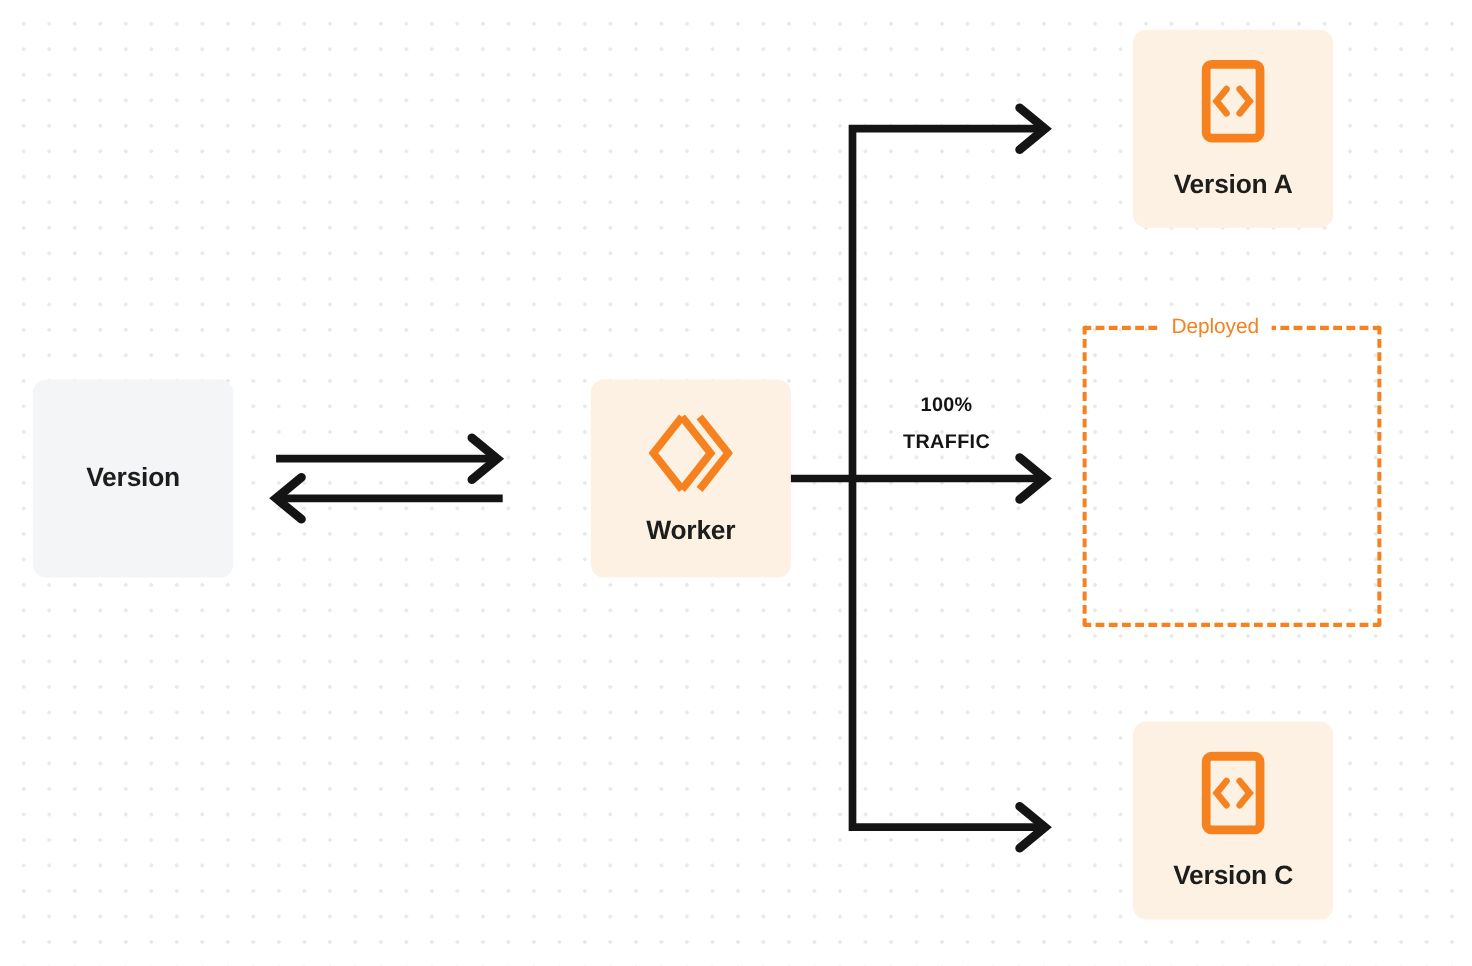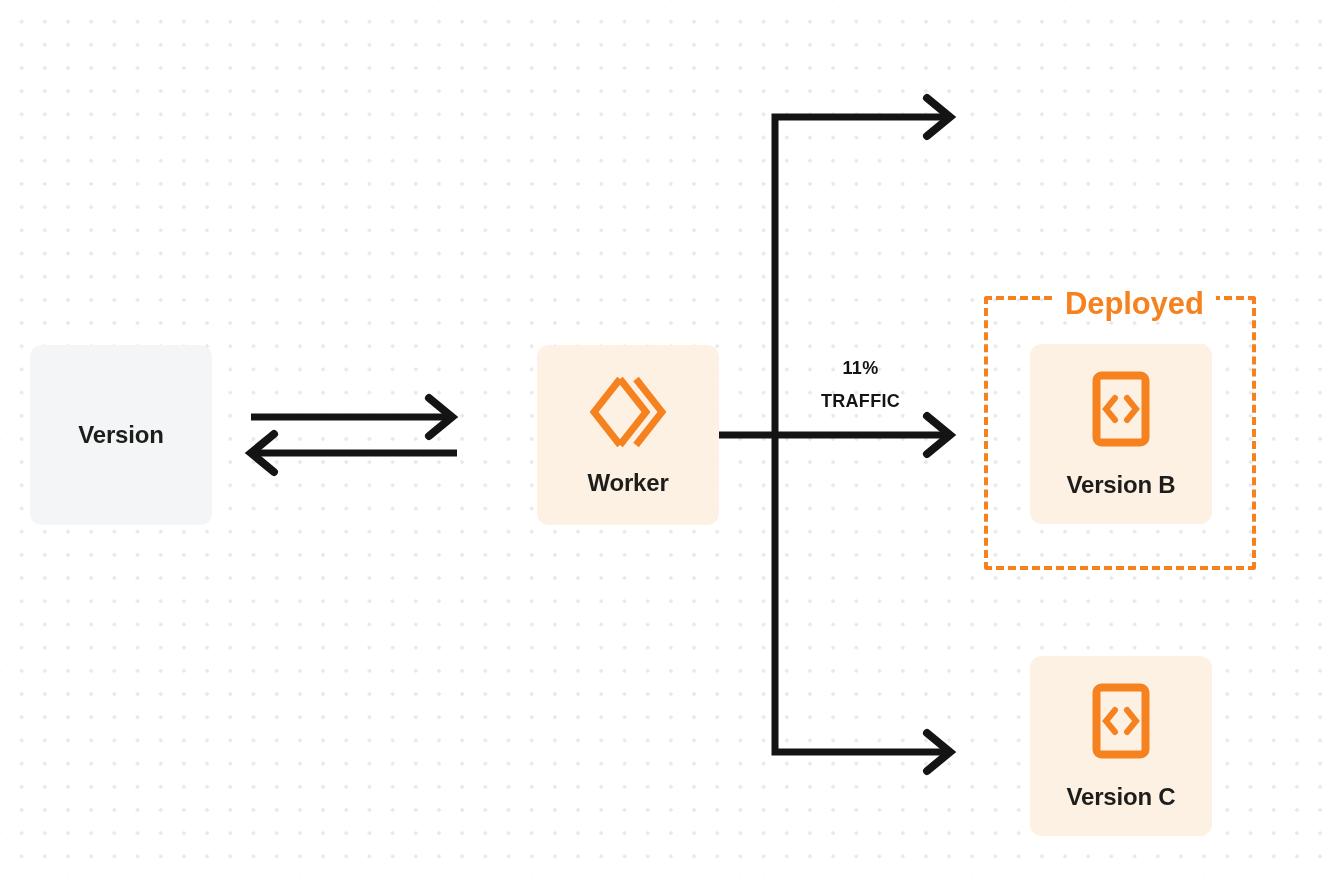--- a/index.html
+++ b/index.html
@@ -57,22 +57,22 @@
     margin-bottom: 22px;
   }
   .deployed-box {
     position: absolute;
     border: 4px dashed #f6821f;
     border-radius: 3px;
     box-sizing: border-box;
   }
   .deployed-label {
     position: absolute;
-    font-size: 31px;
-    font-weight: bold;
+    font-size: 19px;
+    font-weight: normal;
     color: #f6821f;
     background: #ffffff;
     padding: 0 12px;
     line-height: 1;
     white-space: nowrap;
     letter-spacing: -0.1px;
   }
   .traffic-label {
     position: absolute;
     text-align: center;
@@ -124,50 +124,50 @@
       <line x1="710" y1="435" x2="950" y2="435" stroke="#141414" stroke-width="7" stroke-linecap="butt"></line>
       <polyline points="927,416 950,435 927,454" fill="none" stroke="#141414" stroke-width="8" stroke-linecap="round" stroke-linejoin="miter"></polyline>
     </g>
 
     <g>
       <polyline points="927,733 950,752 927,771" fill="none" stroke="#141414" stroke-width="8" stroke-linecap="round" stroke-linejoin="miter"></polyline>
     </g>
   </svg>
 
   <div class="traffic-label" style="left:788px; top:352px; width:145px;">
-    <div>11%</div>
+    <div>100%</div>
     <div>TRAFFIC</div>
   </div>
 
   <div class="node node-client" style="left:30px; top:345px; width:182px; height:180px;">
     <div class="node-label">Version</div>
   </div>
 
   <div class="node node-worker" style="left:493px; top:345px; width:182px; height:180px;margin-left:44px;">
     <div class="icon-wrap worker-icon-wrap">
       <svg width="76" height="74" viewBox="0 0 76 74" xmlns="http://www.w3.org/2000/svg">
         <path d="M 30 4 L 4 37 L 30 70" fill="none" stroke="#f6821f" stroke-width="7" stroke-linecap="butt" stroke-linejoin="miter"></path>
         <path d="M 30 4 L 56 37 L 30 70" fill="none" stroke="#f6821f" stroke-width="7" stroke-linecap="butt" stroke-linejoin="miter"></path>
         <path d="M 46 4 L 72 37 L 46 70" fill="none" stroke="#f6821f" stroke-width="7" stroke-linecap="butt" stroke-linejoin="miter"></path>
       </svg>
     </div>
     <div class="node-label">Worker</div>
   </div>
 
-
-  <div class="node node-version" style="left:1030px; top:344px; width:182px; height:180px;">
+  <div class="node node-version" style="left:1030px; top:27px; width:182px; height:180px;">
     <div class="icon-wrap version-icon-wrap">
       <svg width="58" height="76" viewBox="0 0 58 76" xmlns="http://www.w3.org/2000/svg">
         <rect x="4.5" y="4.5" width="49" height="67" rx="5" ry="5" fill="none" stroke="#f6821f" stroke-width="8"></rect>
         <polyline points="23,27 14,38 23,49" fill="none" stroke="#f6821f" stroke-width="6" stroke-linecap="round" stroke-linejoin="miter"></polyline>
         <polyline points="35,27 44,38 35,49" fill="none" stroke="#f6821f" stroke-width="6" stroke-linecap="round" stroke-linejoin="miter"></polyline>
       </svg>
     </div>
-    <div class="node-label">Version B</div>
+    <div class="node-label">Version A</div>
   </div>
+
 
   <div class="node node-version" style="left:1030px; top:656px; width:182px; height:180px;">
     <div class="icon-wrap version-icon-wrap">
       <svg width="58" height="76" viewBox="0 0 58 76" xmlns="http://www.w3.org/2000/svg">
         <rect x="4.5" y="4.5" width="49" height="67" rx="5" ry="5" fill="none" stroke="#f6821f" stroke-width="8"></rect>
         <polyline points="23,27 14,38 23,49" fill="none" stroke="#f6821f" stroke-width="6" stroke-linecap="round" stroke-linejoin="miter"></polyline>
         <polyline points="35,27 44,38 35,49" fill="none" stroke="#f6821f" stroke-width="6" stroke-linecap="round" stroke-linejoin="miter"></polyline>
       </svg>
     </div>
     <div class="node-label">Version C</div>

